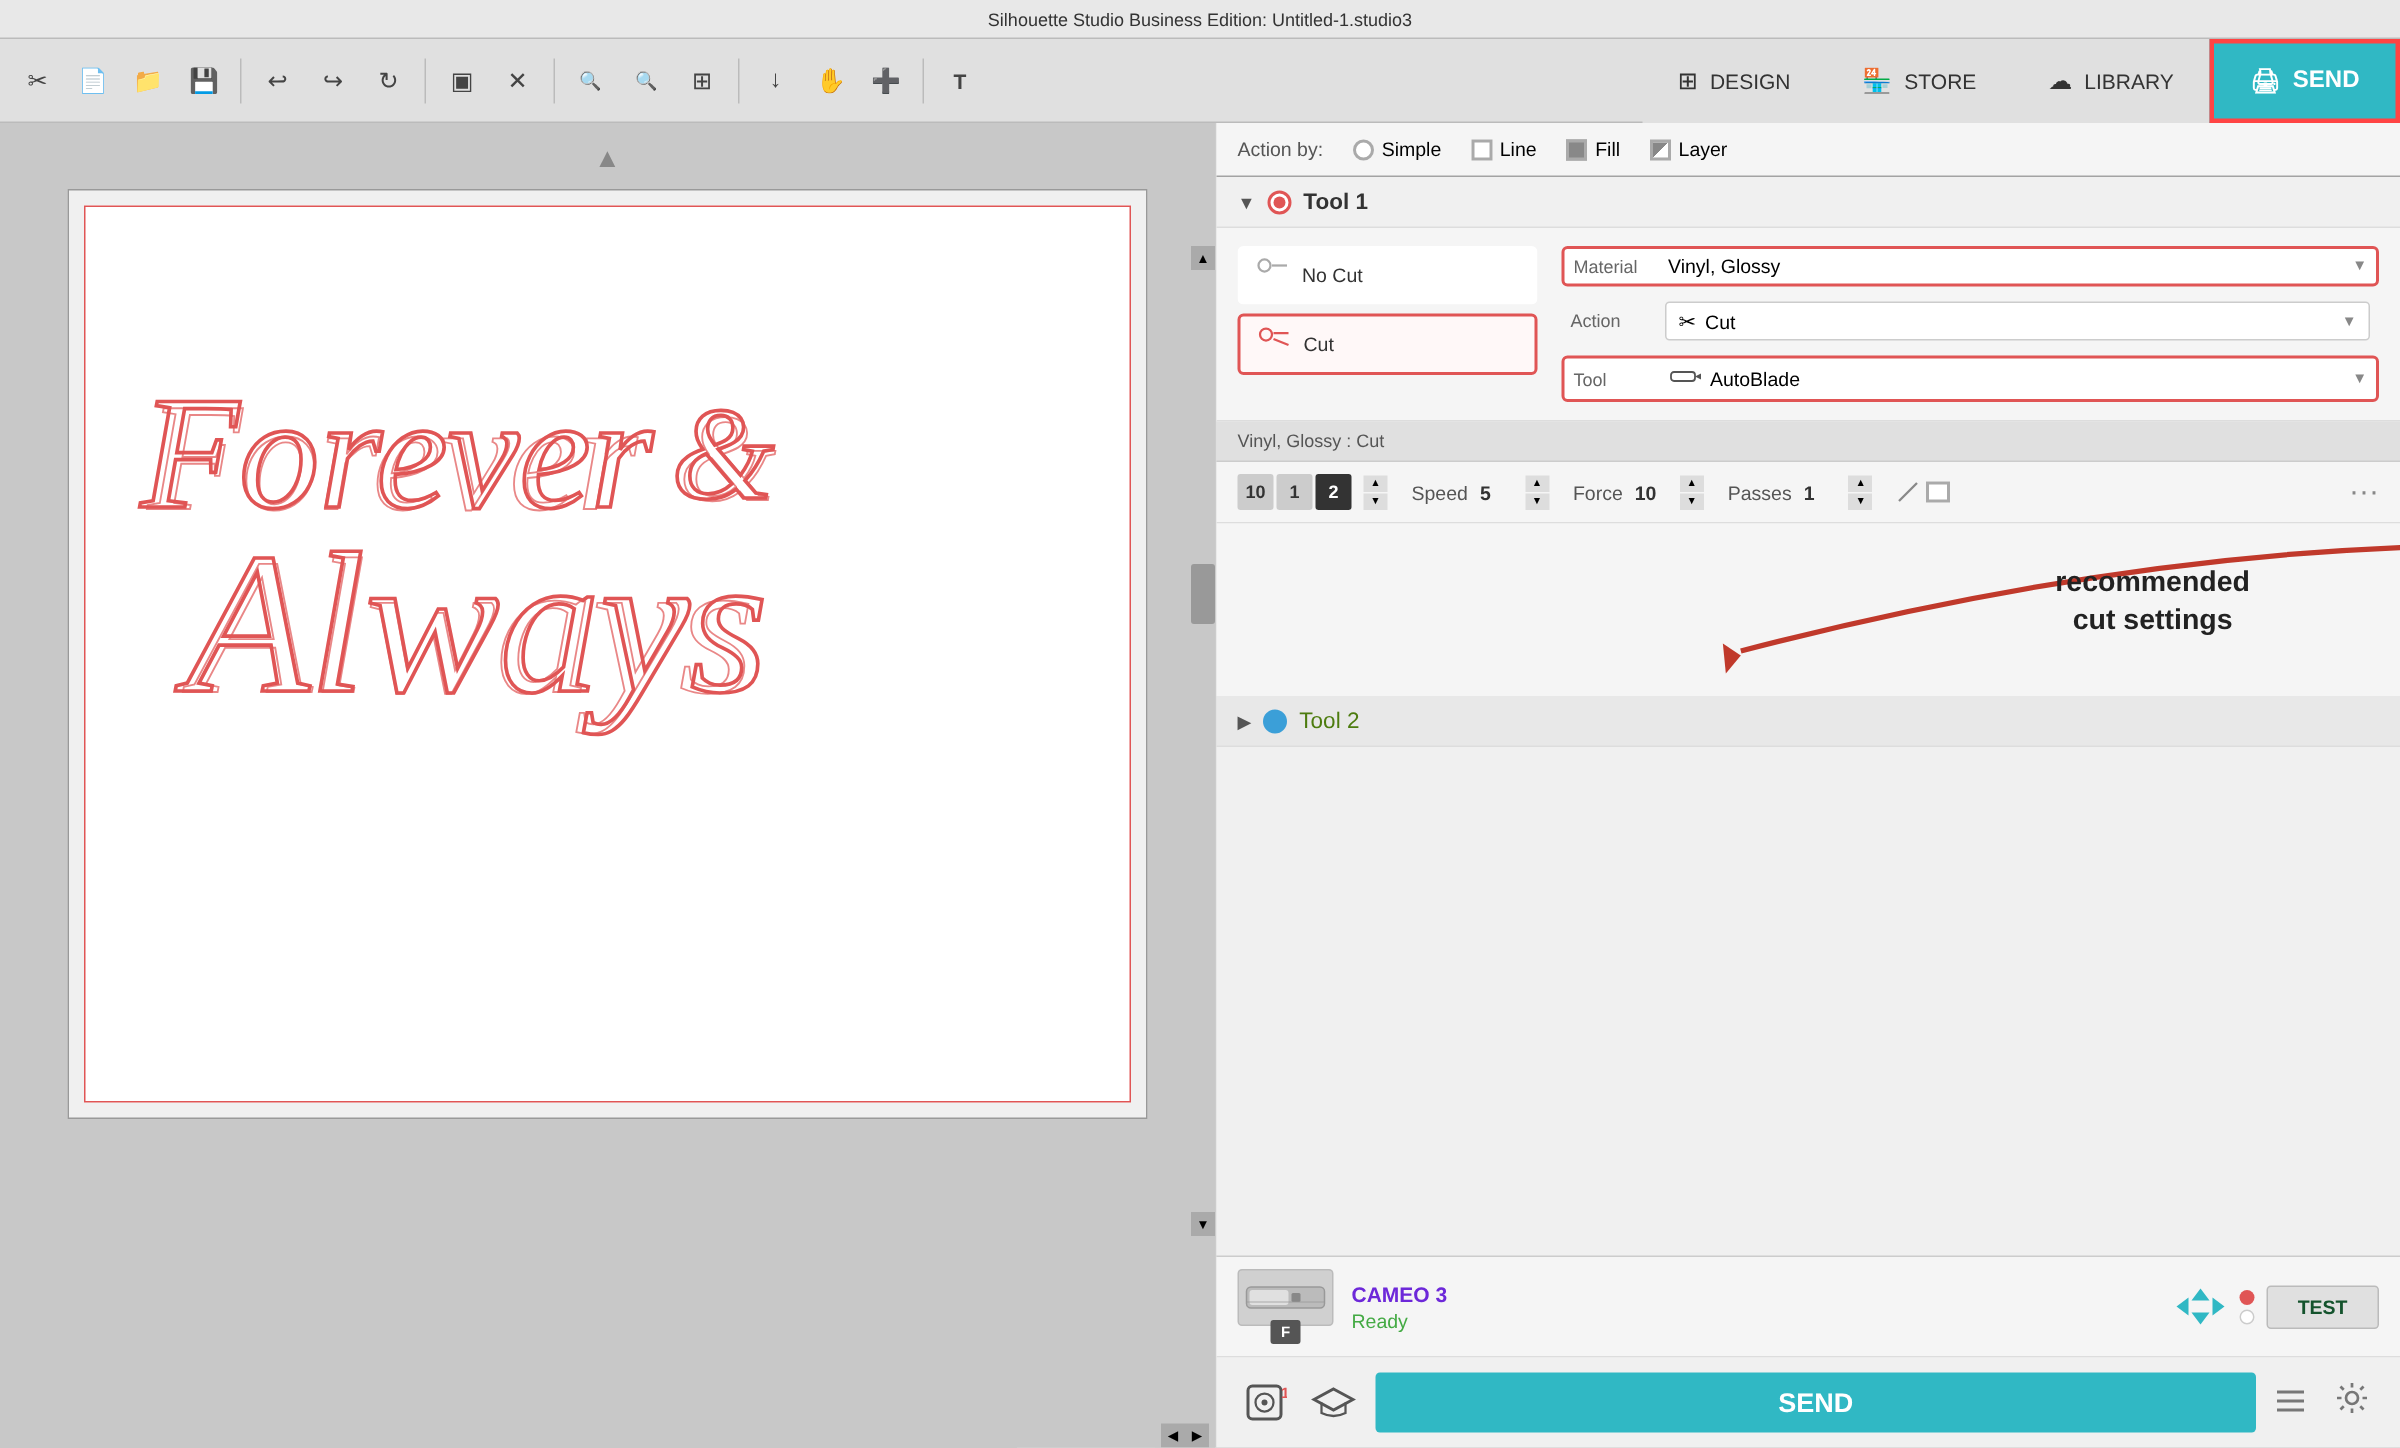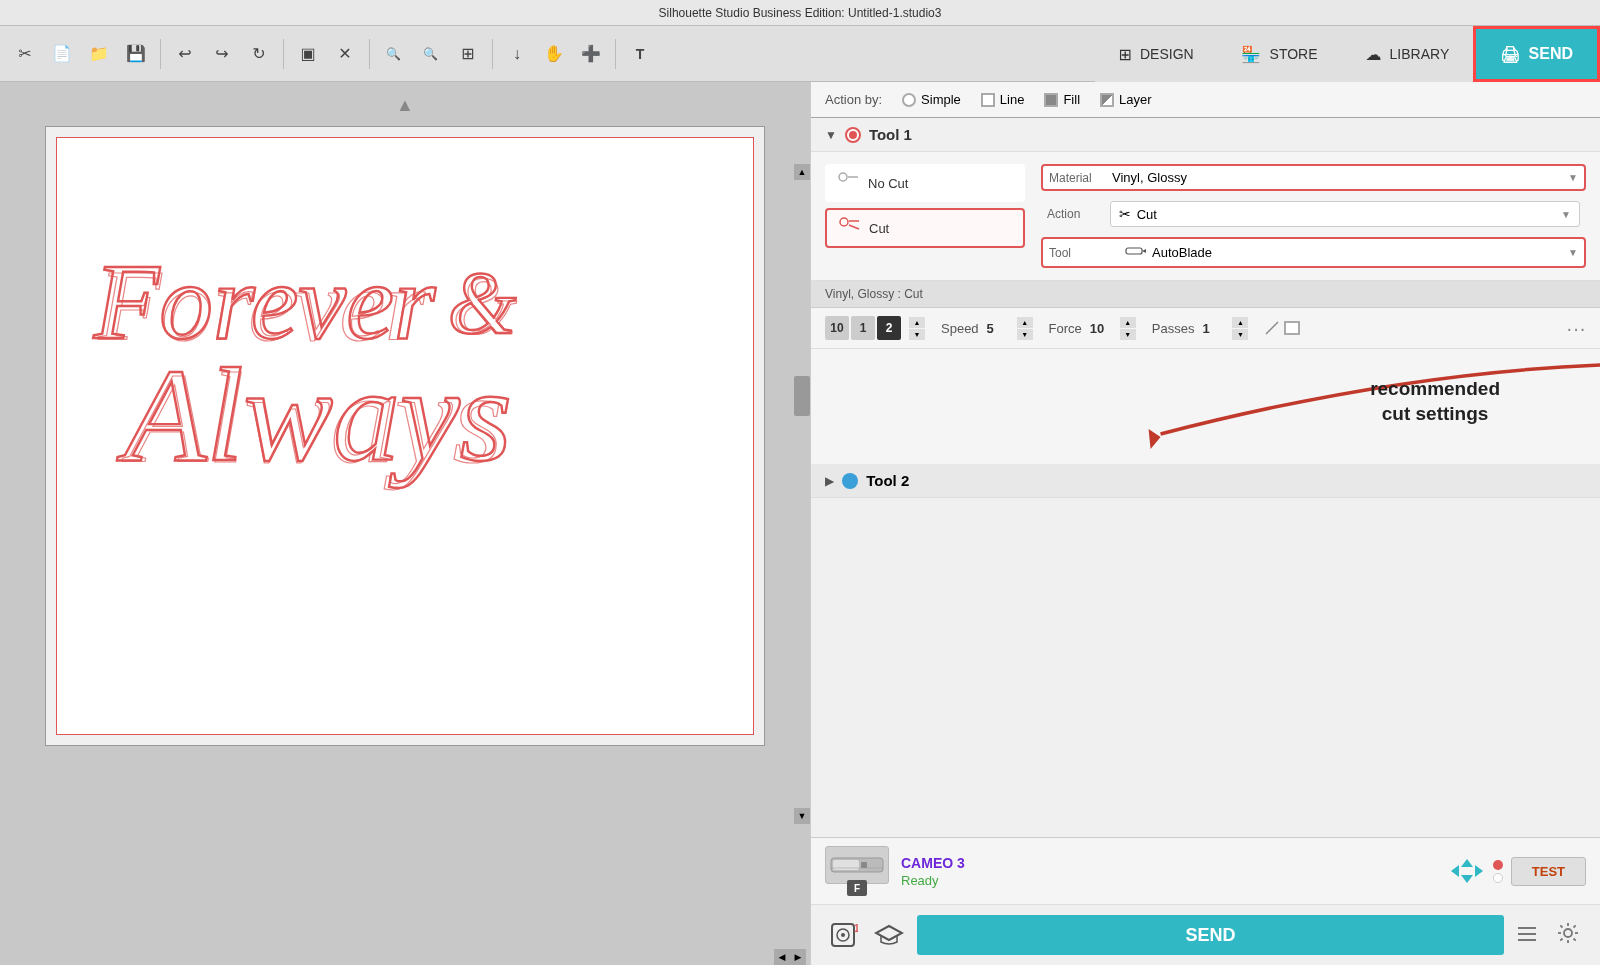--- a/index.html
+++ b/index.html
@@ -130,21 +130,21 @@
     .device-status-dot { width: 12px; height: 12px; border-radius: 50%; background: #44bb44; }
     #device-info-row {
       display: flex; align-items: center; padding: 6px 14px;
       gap: 12px; background: #f5f5f5; border-bottom: 1px solid #ddd;
     }
     .device-model { font-size: 14px; font-weight: 700; color: #6d28d9; }
     .device-ready { font-size: 13px; color: #44aa44; }
     .device-nav-btns { margin-left: auto; display: flex; gap: 8px; align-items: center; }
     .test-btn {
       padding: 6px 20px; background: #e0e0e0; border: 1px solid #bbb;
-      border-radius: 3px; cursor: pointer; font-size: 13px; font-weight: 600; color: #c2410c;
+      border-radius: 3px; cursor: pointer; font-size: 13px; font-weight: 600; color: #14532d;
     }
 
     
     #bottom-actions {
       display: flex; align-items: center; padding: 10px 14px;
       gap: 12px; background: #f0f0f0;
     }
     .bottom-icon-btn {
       width: 36px; height: 36px; background: none; border: none;
       cursor: pointer; display: flex; align-items: center; justify-content: center;
@@ -326,21 +326,21 @@
               <span style="display:flex;align-items:center;gap:6px;">
                 <span style="font-size:14px;">✂</span>
                 <span>Cut</span>
               </span>
               <span style="font-size:10px;color:#888;">▼</span>
             </div>
           </div>
         </div>
 
         <div style="border:2px solid #e05555;border-radius:4px;padding:4px 6px;background:white;">
-          <div style="display:flex;align-items:center;gap:20px;">
+          <div style="display:flex;align-items:center;gap:8px;">
             <span style="font-size:12px;color:#666;width:55px;">Tool</span>
             <div style="flex:1;display:flex;align-items:center;justify-content:space-between;cursor:pointer;">
               <span style="display:flex;align-items:center;gap:6px;">
                 <span>
                   <svg width="22" height="16" viewBox="0 0 22 16">
                       <rect x="2" y="5" width="16" height="6" rx="2" fill="none" stroke="#555" stroke-width="1.2"></rect>
                       <polygon points="18,8 22,6 22,10" fill="#555"></polygon>
                     </svg>
                 </span>
                 <span>AutoBlade</span>
@@ -414,21 +414,21 @@
       
       <div style="position:absolute;right:100px;top:28px;font-size:19px;font-weight:900;color:#222;text-align:center;line-height:1.3;">
         <span>recommended</span><br>
         <span>cut settings</span>
       </div>
     </div>
 
     <div id="tool2-header" style="display:flex;align-items:center;padding:8px 14px;background:#e8e8e8;gap:8px;border-bottom:1px solid #ddd;cursor:pointer;">
       <span style="font-size:12px;color:#555;">▶</span>
       <div style="width:16px;height:16px;border-radius:50%;background:#3b9fd8;"></div>
-      <span style="font-size:15px;font-weight:700;color:#000000;">Tool 2</span>
+      <span style="font-size:15px;font-weight:400;color:#4d7c0f;">Tool 2</span>
     </div>
 
     <div style="flex:1;background:#f0f0f0;"></div>
 
     <div id="bottom-panel" style="border-top:1px solid #ccc;">
 
 
       <div id="device-info-row" style="display:flex;align-items:center;padding:8px 14px;gap:12px;background:#f5f5f5;border-bottom:1px solid #ddd;">
         <div style="display:flex;flex-direction:column;align-items:center;">
 

